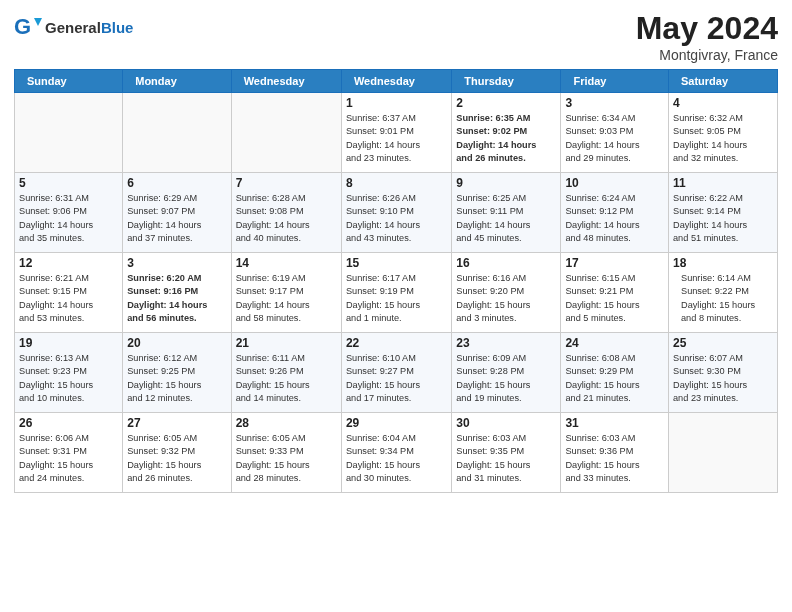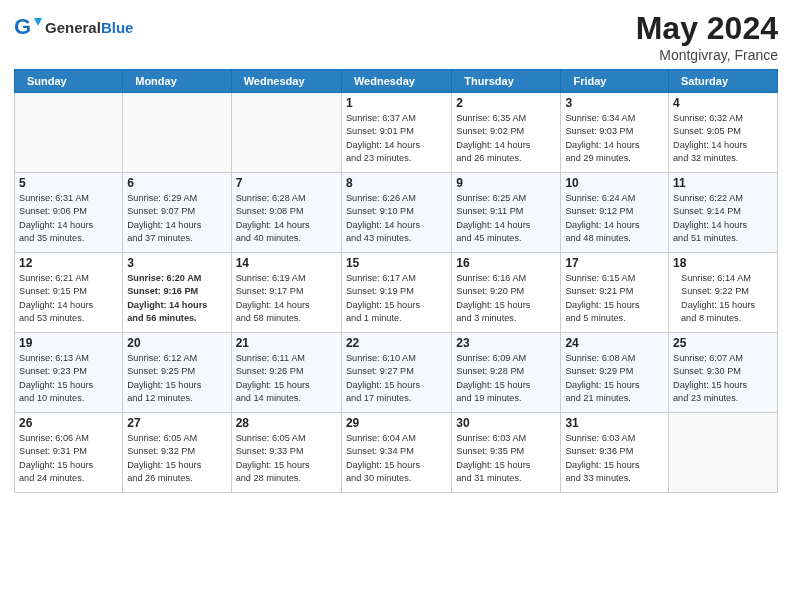--- a/index.html
+++ b/index.html
@@ -139,21 +139,21 @@
           <td class="empty-cell"></td>
           <td>
             <div class="day-number">1</div>
             <div class="day-info" style="white-space: pre-line;">Sunrise: 6:37 AM
 Sunset: 9:01 PM
 Daylight: 14 hours
 and 23 minutes.</div>
           </td>
           <td>
             <div class="day-number">2</div>
-            <div class="day-info" style="white-space: pre-line;">Sunrise: 6:35 AM
+            <div class="day-info" style="white-space: pre-line; font-weight: bold;">Sunrise: 6:35 AM
 Sunset: 9:02 PM
 Daylight: 14 hours
 and 26 minutes.</div>
           </td>
           <td>
             <div class="day-number">3</div>
             <div class="day-info" style="white-space: pre-line;">Sunrise: 6:34 AM
 Sunset: 9:03 PM
 Daylight: 14 hours
 and 29 minutes.</div>

